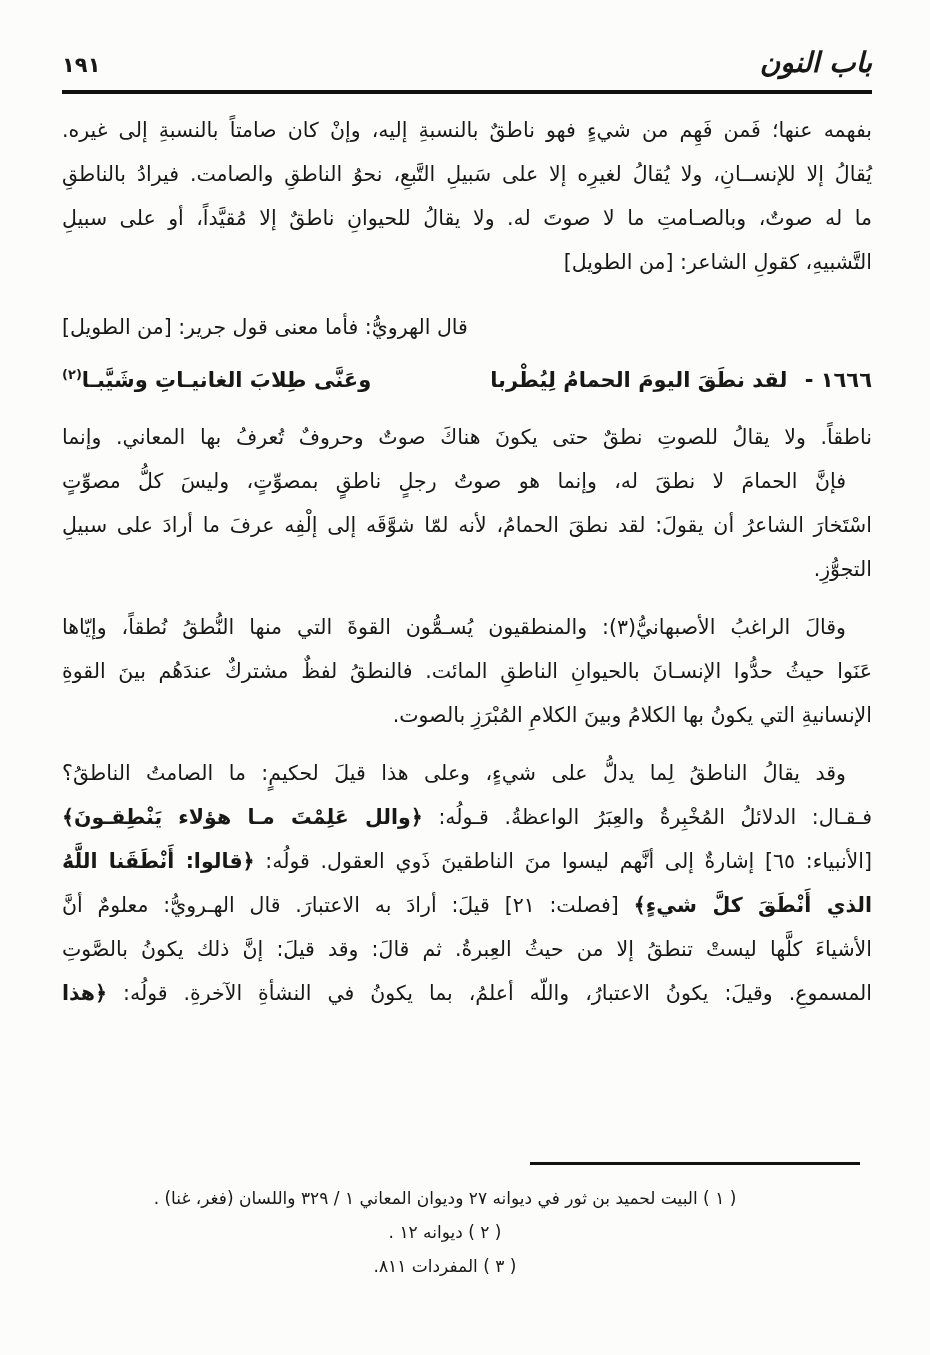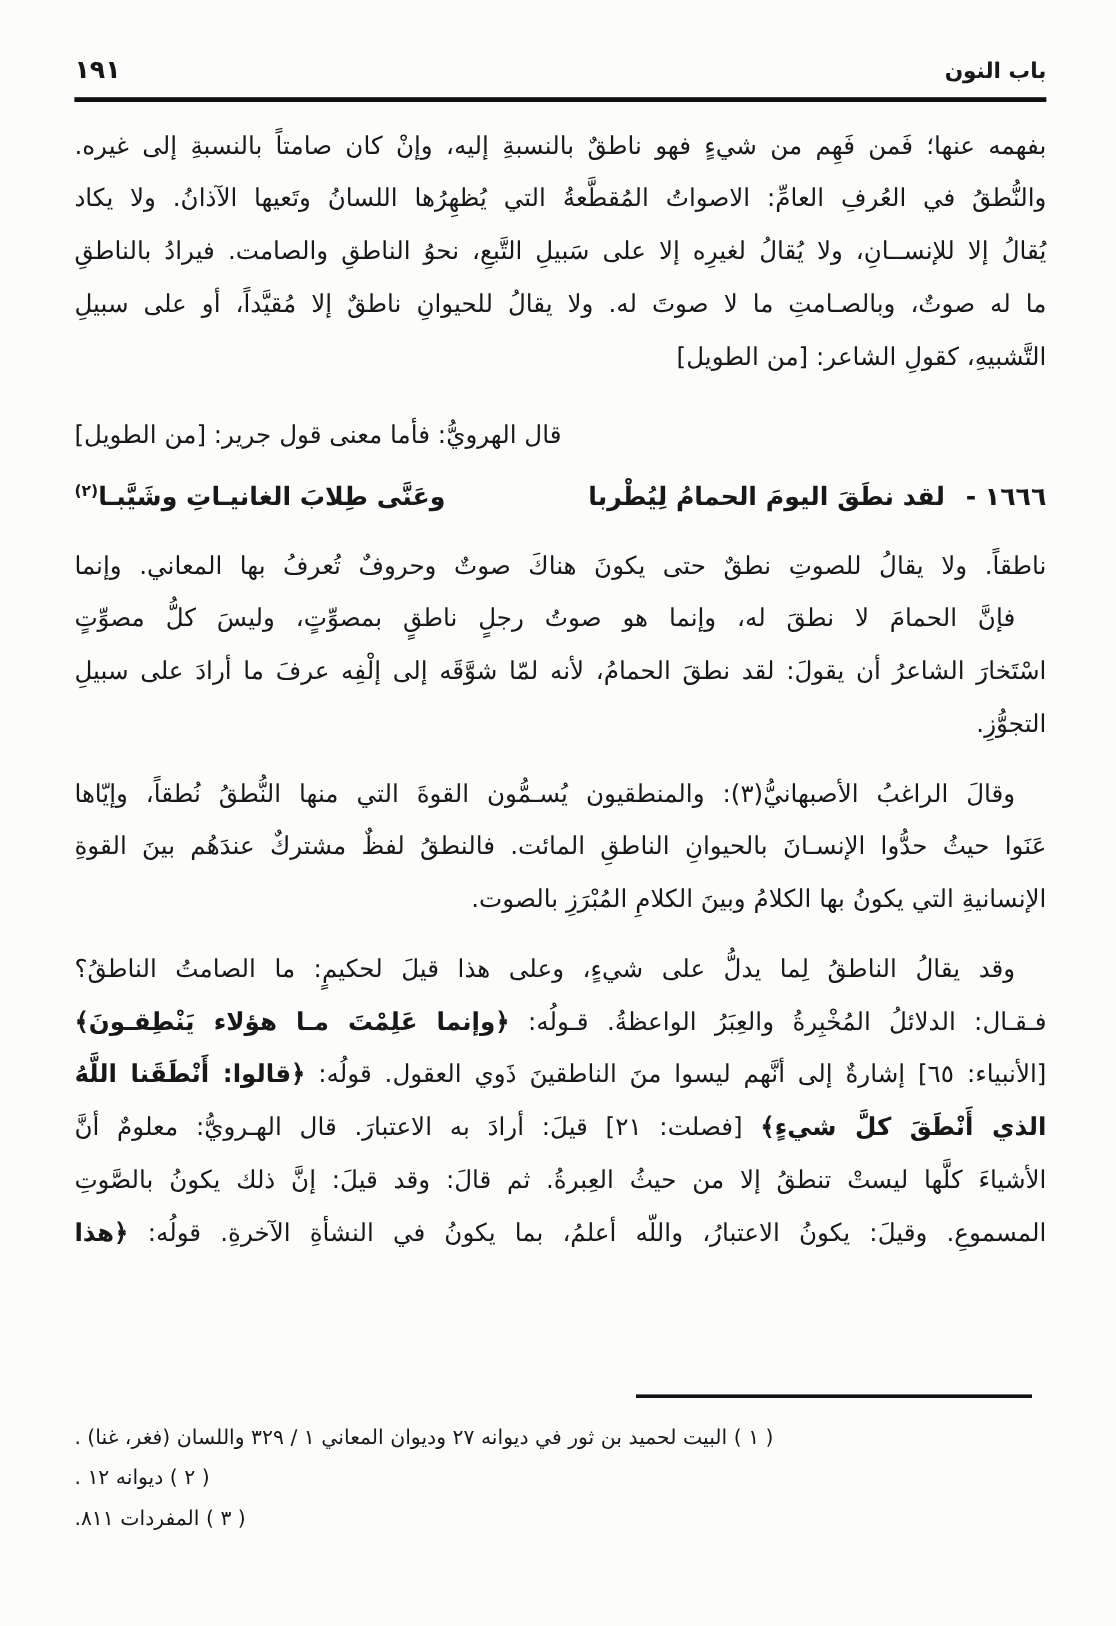--- a/index.html
+++ b/index.html
@@ -20,21 +20,21 @@
     padding: 46px 58px 0 62px;
     overflow: hidden;
   }
   
   .header {
     display: flex;
     justify-content: space-between;
     align-items: baseline;
     font-weight: bold;
   }
-  .chapter-title { font-size: 18px; letter-spacing: 0; }
+  .chapter-title { font-size: 28px; letter-spacing: 0; font-style: italic; }
   .page-number { font-size: 21px; }
   .header-rule {
     margin-top: 11px;
     border: 0;
     border-top: 4px solid #111;
     height: 0;
   }
   
   .body-text {
     margin-top: 14px;
@@ -88,39 +88,38 @@
   .fn-rule {
     width: 330px;
     margin: 0 12px 16px 0;
     border: 0;
     border-top: 3px solid #111;
     height: 0;
   }
   .fn-line {
     line-height: 34px;
     padding-right: 44px;
-    text-align: left;
+    text-align: center;
   }
 </style>
 </head>
 <body>
 
 <div class="page">
 
   <div class="header">
     <span class="chapter-title">باب النون</span>
     <span class="page-number">١٩١</span>
   </div>
   <hr class="header-rule">
 
   <div class="body-text">
 
     <div class="paragraph">
       <div class="bl">بفهمه عنها؛ فَمن فَهِم من شيءٍ فهو ناطقٌ بالنسبةِ إليه، وإنْ كان صامتاً بالنسبةِ إلى غيره.</div>
-      <div class="bl">والنُّطقُ في العُرفِ العامِّ: الاصواتُ المُقطَّعةُ التي يُظهِرُها اللسانُ وتَعيها الآذانُ. ولا يكاد</div>
       <div class="bl">يُقالُ إلا للإنســانِ، ولا يُقالُ لغيرِه إلا على سَبيلِ التَّبعِ، نحوُ الناطقِ والصامت. فيرادُ بالناطقِ</div>
       <div class="bl">ما له صوتٌ، وبالصـامتِ ما لا صوتَ له. ولا يقالُ للحيوانِ ناطقٌ إلا مُقيَّداً، أو على سبيلِ</div>
       <div class="bl end">التَّشبيهِ، كقولِ الشاعر: [من الطويل]</div>
     </div>
 
     <div class="verse verse-1665">
     </div>
 
     <div class="harawi-line indent-sm">قال الهرويُّ: فأما معنى قول جرير: [من الطويل]</div>
 
@@ -142,21 +141,21 @@
     </div>
 
     <div class="paragraph gap-sm">
       <div class="bl indent">وقالَ الراغبُ الأصبهانيُّ(٣): والمنطقيون يُسـمُّون القوةَ التي منها النُّطقُ نُطقاً، وإيّاها</div>
       <div class="bl">عَنَوا حيثُ حدُّوا الإنسـانَ بالحيوانِ الناطقِ المائت. فالنطقُ لفظٌ مشتركٌ عندَهُم بينَ القوةِ</div>
       <div class="bl end">الإنسانيةِ التي يكونُ بها الكلامُ وبينَ الكلامِ المُبْرَزِ بالصوت.</div>
     </div>
 
     <div class="paragraph gap-sm">
       <div class="bl indent">وقد يقالُ الناطقُ لِما يدلُّ على شيءٍ، وعلى هذا قيلَ لحكيمٍ: ما الصامتُ الناطقُ؟</div>
-      <div class="bl"><span>فـقـال: الدلائلُ المُخْبِرةُ والعِبَرُ الواعظةُ. قـولُه: </span><span class="b">﴿وإنما عَلِمْتَ مـا هؤلاء يَنْطِقـونَ﴾</span></div>
+      <div class="bl"><span>فـقـال: الدلائلُ المُخْبِرةُ والعِبَرُ الواعظةُ. قـولُه: </span><span class="b">﴿والل عَلِمْتَ مـا هؤلاء يَنْطِقـونَ﴾</span></div>
       <div class="bl"><span>[الأنبياء: ٦٥] إشارةٌ إلى أنَّهم ليسوا منَ الناطقينَ ذَوي العقول. قولُه: </span><span class="b">﴿قالوا: أَنْطَقَنا اللَّهُ</span></div>
       <div class="bl"><span class="b">الذي أَنْطَقَ كلَّ شيءٍ﴾</span><span> [فصلت: ٢١] قيلَ: أرادَ به الاعتبارَ. قال الهـرويُّ: معلومٌ أنَّ</span></div>
       <div class="bl">الأشياءَ كلَّها ليستْ تنطقُ إلا من حيثُ العِبرةُ. ثم قالَ: وقد قيلَ: إنَّ ذلك يكونُ بالصَّوتِ</div>
       <div class="bl"><span>المسموعِ. وقيلَ: يكونُ الاعتبارُ، واللّه أعلمُ، بما يكونُ في النشأةِ الآخرةِ. قولُه: </span><span class="b">﴿هذا</span></div>
     </div>
 
   </div>
 
   <div class="footnotes">
     <hr class="fn-rule">

